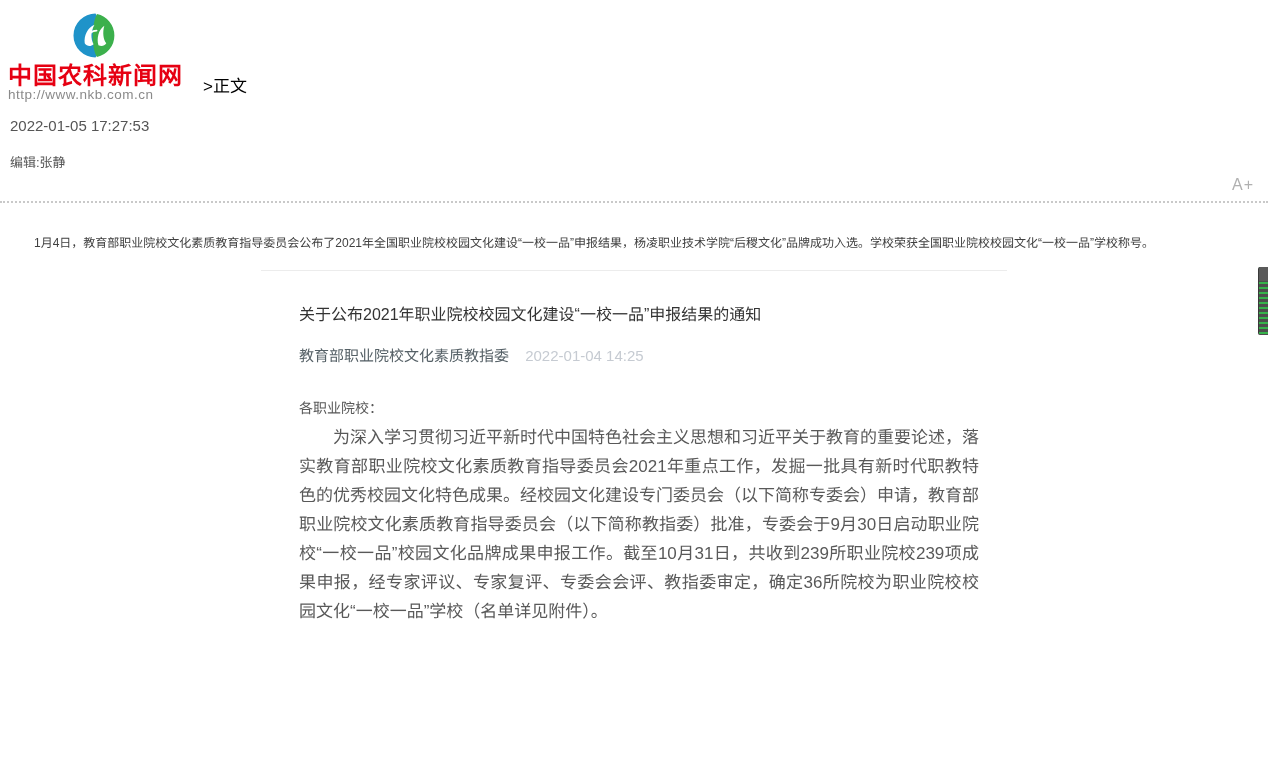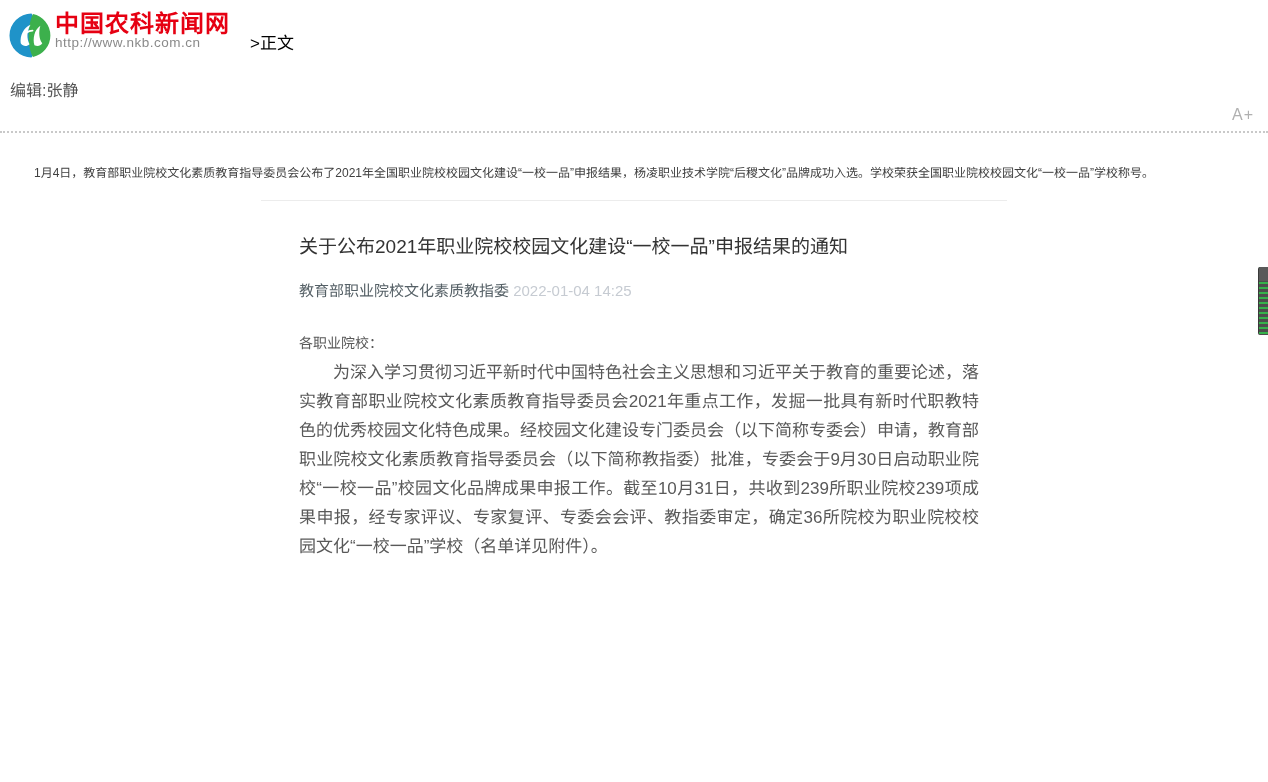--- a/index.html
+++ b/index.html
@@ -12,21 +12,21 @@
     overflow: hidden;
   }
 
   
   .top-bar {
     display: flex;
     align-items: flex-end;
     padding: 12px 8px 0 8px;
     gap: 20px;
   }
-  .logo { display: flex; align-items: flex-start; cursor: pointer; }
+  .logo { display: flex; align-items: center; gap: 5px; cursor: pointer; flex-direction: column; }
   .logo-icon { width: 47px; height: 47px; flex: 0 0 auto; }
   .logo-text-col { display: flex; flex-direction: column; line-height: 1; }
   .site-name {
     color: #e60012;
     font-weight: bold;
     font-size: 24px;
     letter-spacing: 1px;
     font-family: "Liberation Serif", "DejaVu Serif", serif;
   }
   .site-url {
@@ -45,21 +45,21 @@
   
   .article-head { padding: 0 10px; }
   .article-title {
     margin: 28px 0 0 0;
     font-size: 25px;
     line-height: 1.2;
     font-weight: bold;
     color: #222;
   }
   .pub-time { margin-top: 15px; font-size: 15px; color: #555; }
-  .editor { margin-top: 18px; font-size: 16px; color: #555; }
+  .editor { margin-top: 18px; font-size: 13px; color: #555; }
   .font-control-row { margin-top: 5px; text-align: right; padding-right: 4px; }
   .font-size-btn {
     display: inline-block;
     font-size: 16px;
     color: #b0b0b0;
     cursor: pointer;
     letter-spacing: 1px;
   }
   .dotted-divider {
     margin-top: 7px;
@@ -79,29 +79,29 @@
   }
 
   
   .embed {
     width: 746px;
     margin: 10px auto 0 auto;
     border-top: 1px solid #ececec;
     padding: 34px 28px 0 38px;
   }
   .embed-title {
-    font-size: 19px;
+    font-size: 16px;
     font-weight: 400;
     color: #333;
     margin: 0;
     line-height: 1.3;
   }
   .embed-meta { margin-top: 19px; font-size: 15px; }
   .embed-source { color: #556066; }
-  .embed-time { color: #c6cbd2; }
+  .embed-time { color: #c6cbd2; margin-left: 12px; }
   .embed-salutation {
     margin-top: 29px;
     font-size: 14px;
     color: #595959;
     line-height: 29px;
   }
   .embed-body {
     margin: 0;
     font-size: 17px;
     color: #595959;
@@ -142,20 +142,21 @@
     </span>
     <span class="logo-text-col">
       <span class="site-name">中国农科新闻网</span>
       <span class="site-url">http://www.nkb.com.cn</span>
     </span>
   </div>
   <span class="breadcrumb">&gt;正文</span>
 </div>
 
 <div class="article-head">
+  <div class="pub-time">2022-01-05 17:27:53</div>
   <div class="editor">编辑:张静</div>
   <div class="font-control-row">
     <span class="font-size-btn">A+</span>
   </div>
 </div>
 <div class="dotted-divider"></div>
 
 <div class="article-body">
   <p>1月4日，教育部职业院校文化素质教育指导委员会公布了2021年全国职业院校校园文化建设“一校一品”申报结果，杨凌职业技术学院“后稷文化”品牌成功入选。学校荣获全国职业院校校园文化“一校一品”学校称号。</p>
 </div>

